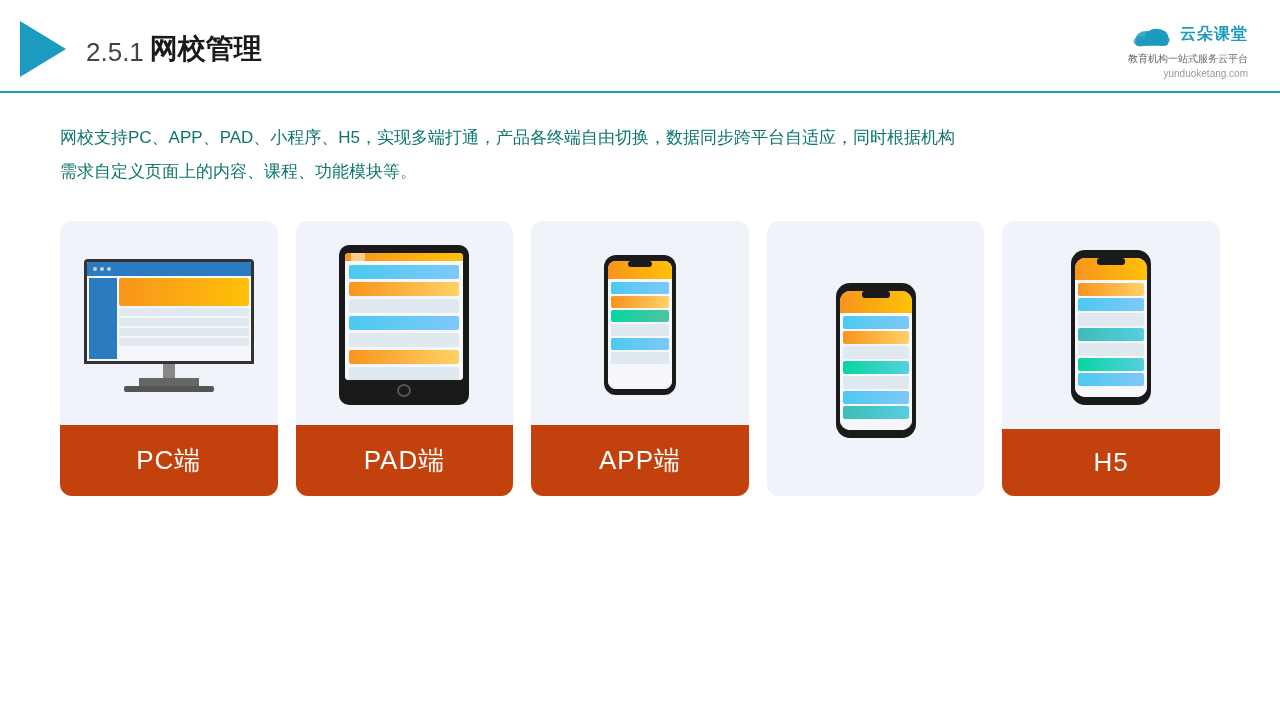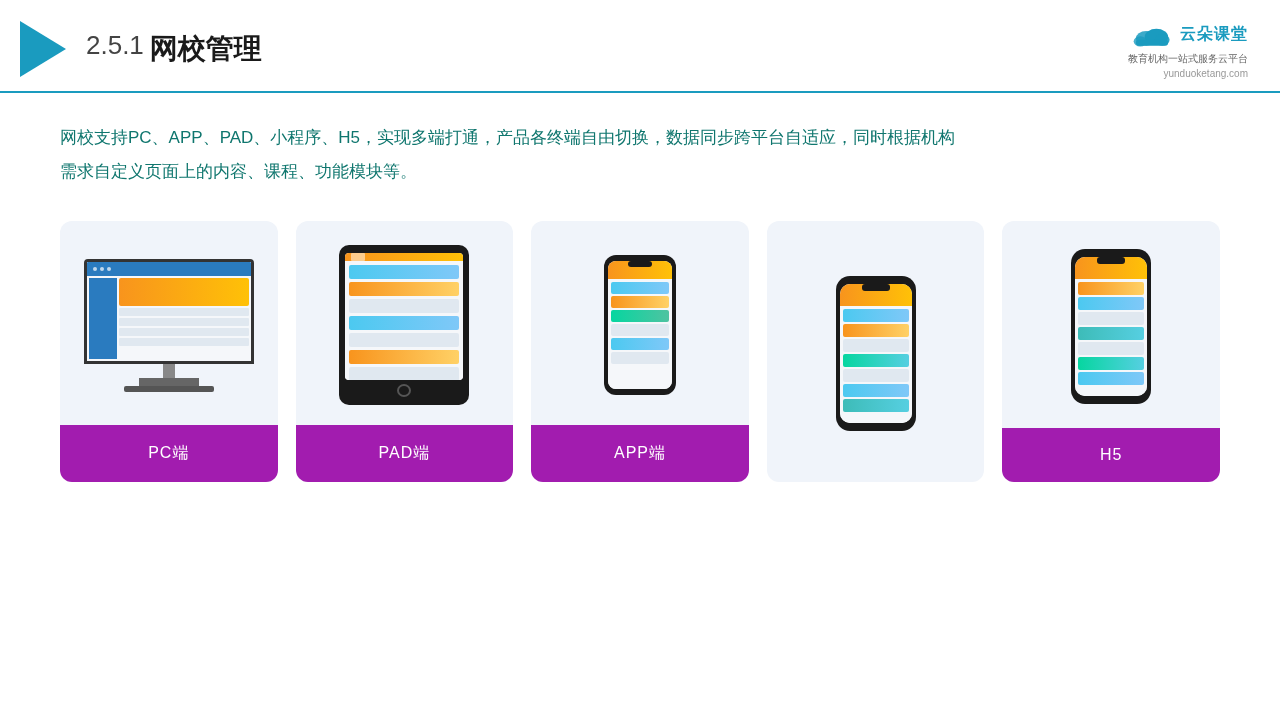--- a/index.html
+++ b/index.html
@@ -34,21 +34,21 @@
       border-bottom: 28px solid transparent;
       border-left: 46px solid #1a9bbf;
       margin-right: 4px;
     }
 
     .header-title {
       font-size: 28px;
       font-weight: 600;
       color: #333;
       display: flex;
-      align-items: flex-start;
+      align-items: flex-end;
       gap: 2px;
     }
 
     .title-number {
       font-size: 26px;
       font-weight: 500;
       color: #444;
       margin-right: 4px;
     }
 
@@ -130,23 +130,23 @@
       display: flex;
       align-items: center;
       justify-content: center;
       padding: 24px 16px 20px 16px;
       flex: 1;
       width: 100%;
     }
 
     .card-label {
       width: 100%;
-      background: #a21caf;
+      background: #c2410c;
       color: #fff;
-      font-size: 16px;
+      font-size: 26px;
       font-weight: 500;
       text-align: center;
       padding: 18px 0;
       letter-spacing: 1px;
     }
 
     
     .pc-monitor {
       display: flex;
       flex-direction: column;

